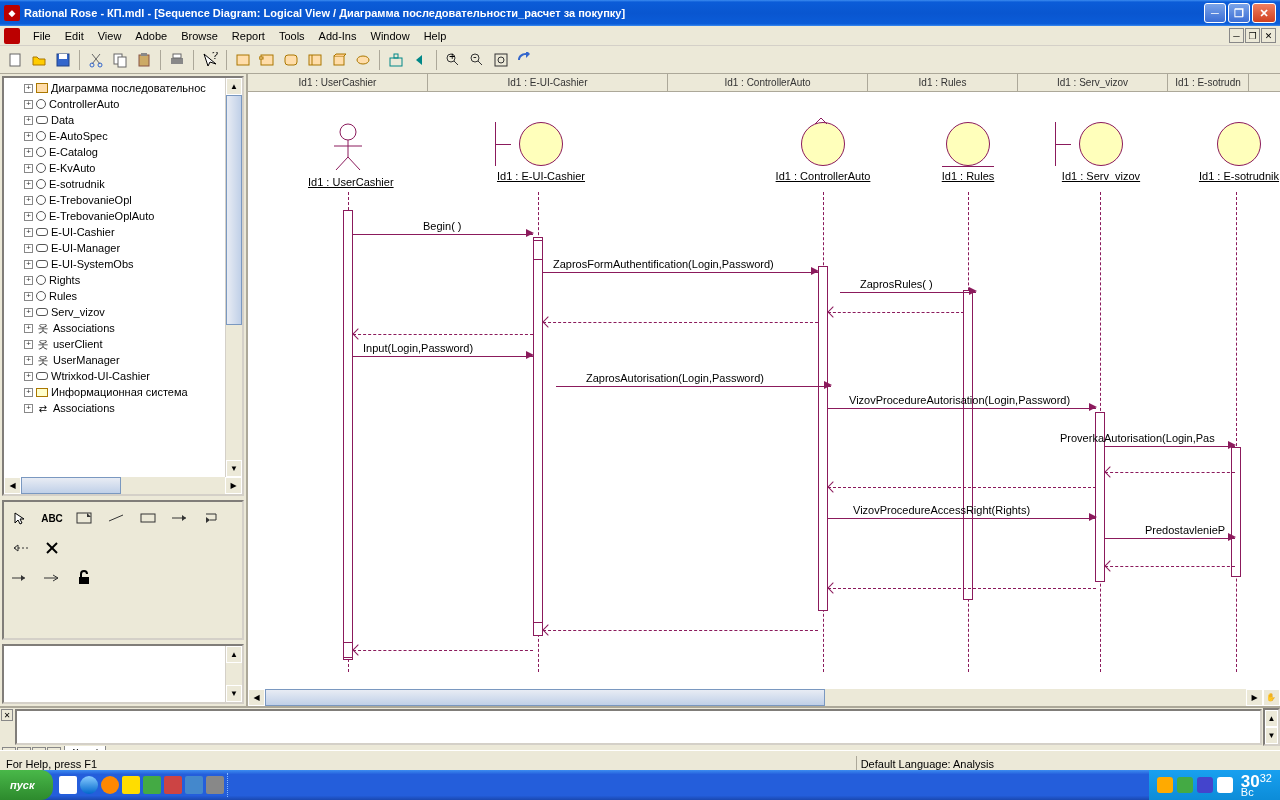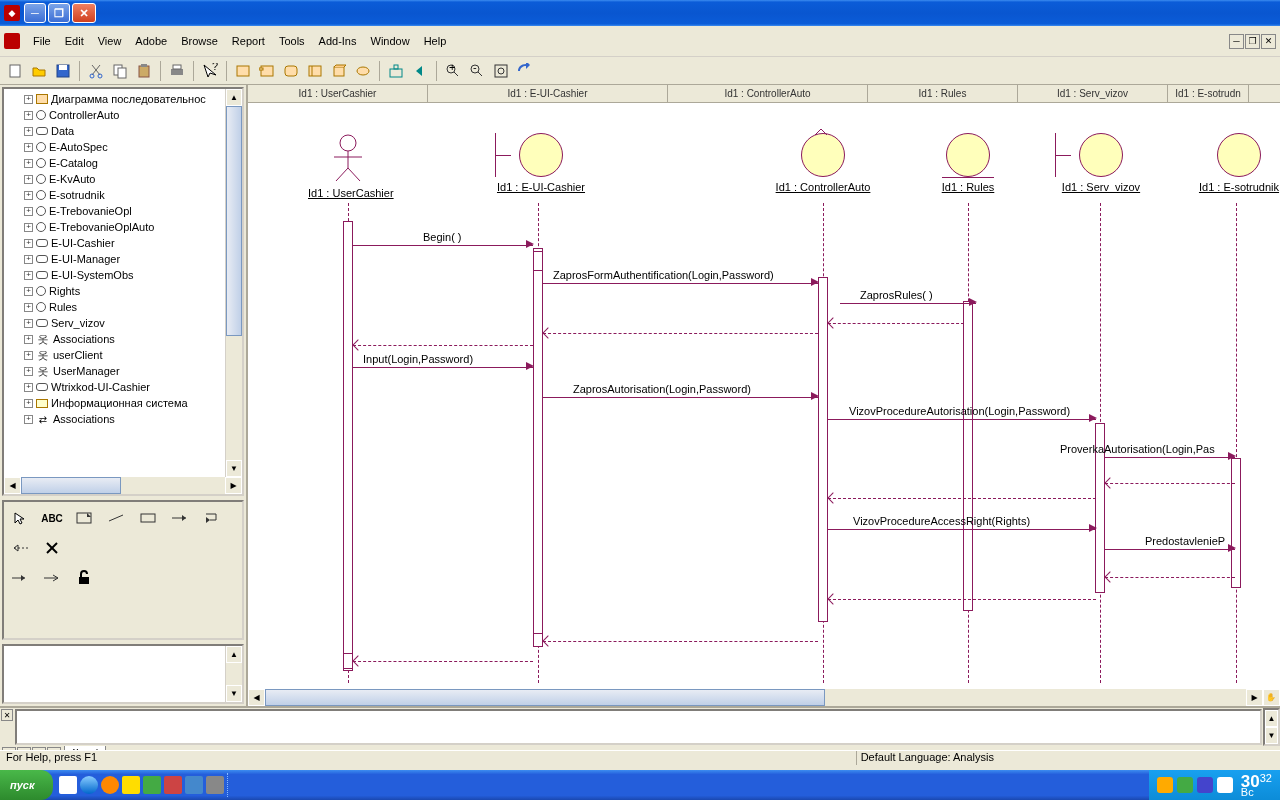--- a/index.html
+++ b/index.html
@@ -4,21 +4,21 @@
 <style>
 *{box-sizing:border-box;margin:0;padding:0;font-family:Tahoma,Arial,sans-serif;font-size:11px}
 body{width:1280px;height:800px;overflow:hidden;background:#ece9d8;display:flex;flex-direction:column}
 .titlebar{height:26px;background:linear-gradient(to bottom,#3c8cf0 0%,#0b5cd8 8%,#0956d0 50%,#0b5cd8 92%,#3c8cf0 100%);display:flex;align-items:center;color:#fff;padding-left:4px}
 .titlebar .icon{width:16px;height:16px;background:#b00;border-radius:2px;margin-right:4px;display:flex;align-items:center;justify-content:center;color:#fff;font-size:9px}
 .titlebar .title{font-weight:bold;flex:1;white-space:nowrap;overflow:hidden}
 .win-btns{display:flex;gap:2px;margin-right:4px}
 .win-btn{width:22px;height:20px;border:1px solid #fff;border-radius:3px;display:flex;align-items:center;justify-content:center;font-weight:bold;color:#fff;font-size:11px}
 .win-btn.min,.win-btn.max{background:linear-gradient(#7ba4e8,#3b6ed5)}
 .win-btn.close{background:linear-gradient(#f08060,#d04020);width:24px}
-.menubar{height:20px;background:#ece9d8;display:flex;align-items:center;padding:15px 4px;gap:2px;border-bottom:1px solid #d4d0c8}
+.menubar{height:20px;background:#ece9d8;display:flex;align-items:center;padding:4px 4px;gap:2px;border-bottom:1px solid #d4d0c8}
 .mdi-btns{margin-left:auto;display:flex;gap:1px}
 .mdi-btn{width:15px;height:15px;border:1px solid #888;background:#ece9d8;font-size:9px;display:flex;align-items:center;justify-content:center}
 .menu-item{padding:2px 7px}
 .toolbar{height:28px;background:#ece9d8;display:flex;align-items:center;padding:0 4px;gap:2px;border-bottom:1px solid #aca899}
 .tb-btn{width:22px;height:22px;display:flex;align-items:center;justify-content:center;border:1px solid transparent}
 .tb-sep{width:1px;height:20px;background:#aca899;margin:0 3px}
 .main{flex:1;display:flex;overflow:hidden}
 .left-panel{width:248px;display:flex;flex-direction:column;border-right:2px solid #aca899}
 .tree-wrap{flex:1;border:2px inset #d4d0c8;background:#fff;overflow:hidden;position:relative;margin:2px}
 .tree{padding:2px;overflow:hidden}
@@ -57,41 +57,42 @@
 .arrow-r{position:absolute;right:-1px;top:5px;width:0;height:0;border-left:8px solid #8b1a5c;border-top:4px solid transparent;border-bottom:4px solid transparent}
 .arrow-l{position:absolute;left:-1px;top:5px;width:0;height:0;border-right:8px solid #8b1a5c;border-top:4px solid transparent;border-bottom:4px solid transparent}
 .arrow-l.open{border-right:none;border-top:none;border-bottom:none;width:8px;height:8px;border-left:1px solid #8b1a5c;border-bottom:1px solid #8b1a5c;transform:rotate(45deg);top:6px;left:1px}
 .canvas-hs{height:17px;background:#ece9d8;display:flex}
 .log-area{height:44px;border-top:2px solid #aca899;display:flex;flex-direction:column}
 .log-close{width:12px;height:12px;border:1px solid #888;font-size:8px;display:flex;align-items:center;justify-content:center;margin:1px}
 .log-body{flex:1;border:2px inset #d4d0c8;background:#fff;margin:1px}
 .log-tabs{height:18px;display:flex;align-items:center;padding-left:2px}
 .log-nav{width:14px;height:14px;border:1px solid #888;font-size:8px;display:flex;align-items:center;justify-content:center;margin-right:1px;background:#ece9d8}
 .log-tab{padding:1px 8px;border:1px solid #888;border-top:none;background:#fff;border-radius:0 0 4px 4px;margin-left:2px}
-.statusbar{height:20px;background:#ece9d8;border-top:1px solid #fff;display:flex;align-items:flex-start;padding:0 6px;font-size:11px}
+.statusbar{height:20px;background:#ece9d8;border-top:1px solid #fff;display:flex;align-items:flex-end;padding:0 6px;font-size:11px}
 .statusbar .sep{width:1px;height:14px;background:#aca899;margin:0 4px}
 .taskbar{height:30px;background:linear-gradient(to bottom,#3c8cf0 0%,#245edb 15%,#245edb 85%,#1a48b0 100%);display:flex;align-items:center;color:#fff}
 .start{height:30px;padding:0 18px 0 10px;background:linear-gradient(to bottom,#49b849 0%,#2d8a2d 100%);border-radius:0 12px 12px 0;display:flex;align-items:center;font-weight:bold;font-style:italic;font-size:15px}
 .ql{display:flex;gap:3px;margin-left:6px;align-items:center}
 .ql-ico{width:18px;height:18px;border-radius:2px}
 .tb-task{height:24px;margin-left:4px;padding:0 8px;min-width:160px;max-width:165px;display:flex;align-items:center;gap:4px;border-radius:3px;font-size:11px;overflow:hidden;white-space:nowrap}
 .tb-task.inactive{background:linear-gradient(#5a8ee8,#3a6ed0);border:1px solid #2a5cb8}
 .tb-task.active{background:linear-gradient(#1a4ab0,#2a5cc0);border:1px solid #133a90}
 .tray{margin-left:auto;height:30px;background:linear-gradient(#18a0f0,#0c8cd8);display:flex;align-items:center;padding:0 8px;gap:4px}
 .tray-ico{width:16px;height:16px}
 .clock{color:#fff;font-size:13px;margin-left:4px;line-height:1}
 .clock .big{font-size:17px;font-weight:bold}
 .clock .sm{font-size:11px}
 svg{display:block}
 </style>
 </head>
 <body>
 
 <div class="titlebar">
   <div class="icon">◆</div>
+  <div class="title">Rational Rose - КП.mdl - [Sequence Diagram: Logical View / Диаграмма последовательности_расчет за покупку]</div>
   <div class="win-btns">
     <div class="win-btn min">─</div>
     <div class="win-btn max">❐</div>
     <div class="win-btn close">✕</div>
   </div>
 </div>
 
 <div class="menubar">
   <div class="icon" style="width:16px;height:16px;background:#b00;border-radius:2px;margin-right:4px"></div>
   <div id="menu-items" style="display: flex;">
@@ -544,21 +545,21 @@
         </div>
       <div class="msg" style="left:105px;top:232px;width:180px">
           <div class="msg-line dashed"></div>
           <div class="arrow-l open"></div>
         </div>
       <div class="msg" style="left:105px;top:254px;width:180px">
           <div class="msg-lbl" style="left:10px">Input(Login,Password)</div>
           <div class="msg-line"></div>
           <div class="arrow-r"></div>
         </div>
-      <div class="msg" style="left:295px;top:284px;width:275px">
+      <div class="msg" style="left:308px;top:284px;width:275px">
           <div class="msg-lbl" style="left:30px">ZaprosAutorisation(Login,Password)</div>
           <div class="msg-line"></div>
           <div class="arrow-r"></div>
         </div>
       <div class="msg" style="left:580px;top:306px;width:268px">
           <div class="msg-lbl" style="left:21px">VizovProcedureAutorisation(Login,Password)</div>
           <div class="msg-line"></div>
           <div class="arrow-r"></div>
         </div>
       <div class="msg" style="left:857px;top:344px;width:130px">

